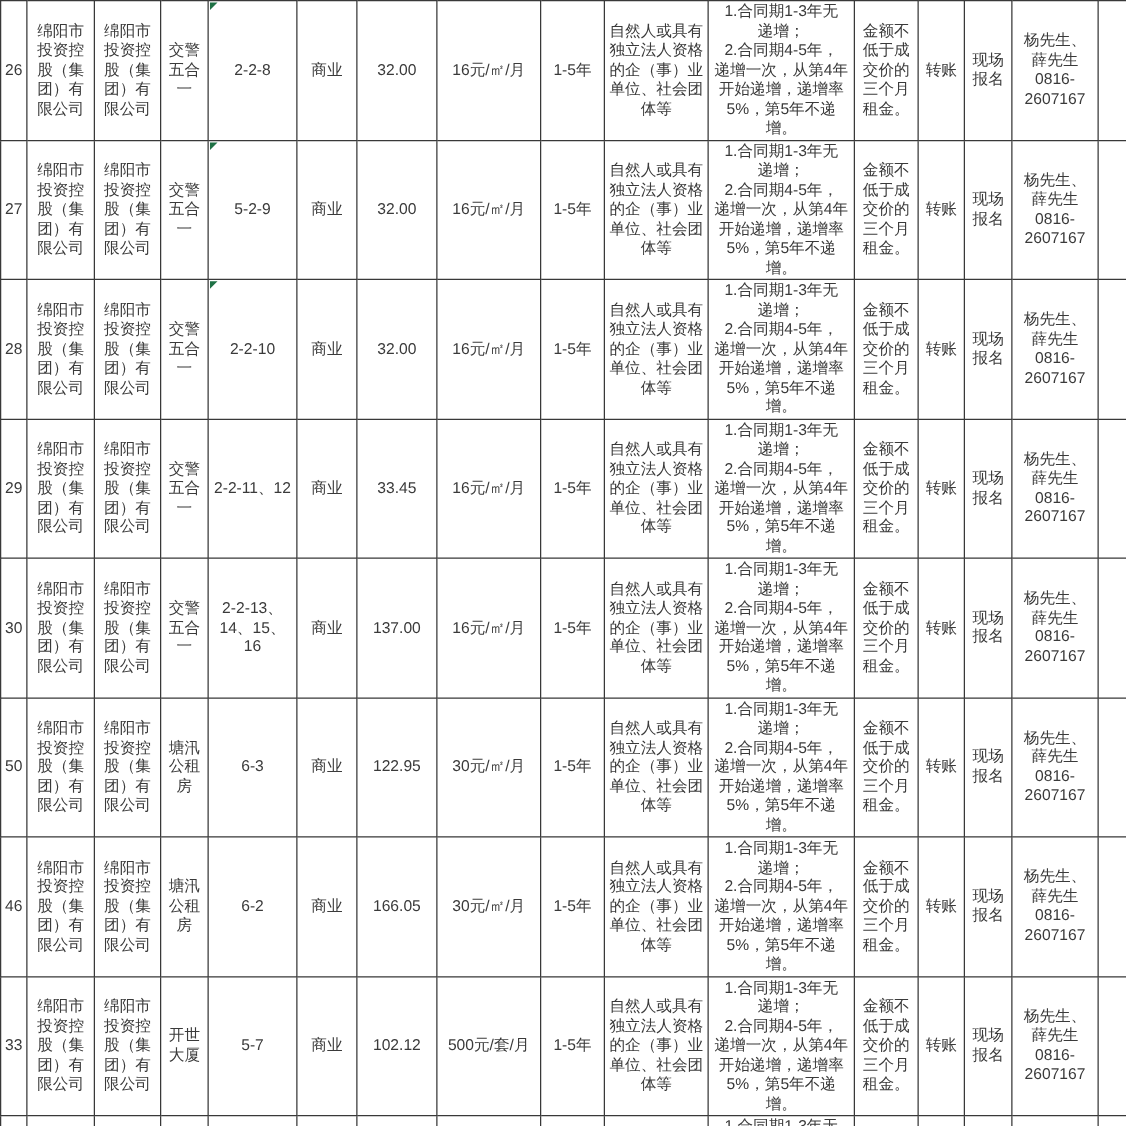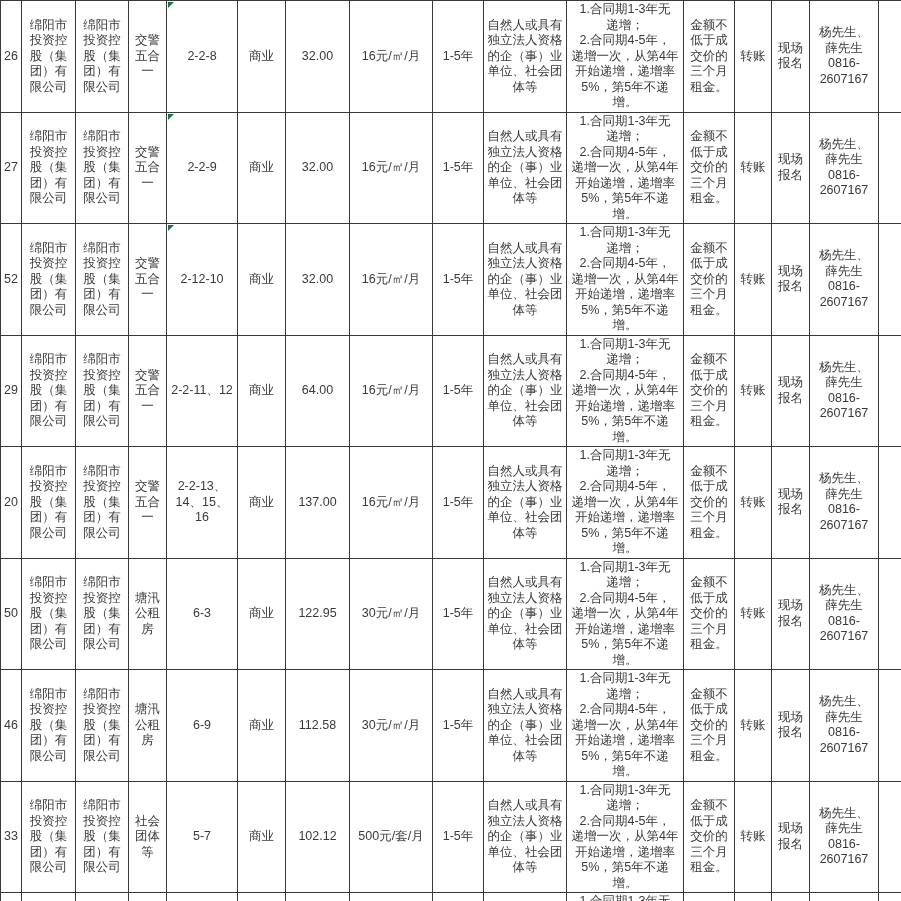--- a/index.html
+++ b/index.html
@@ -83,45 +83,45 @@
     <td>现场报名</td>
     <td class="pre pad5">杨先生、薛先生
 0816-2607167</td>
     <td></td>
   </tr>
       <tr>
     <td class="c-no">27</td>
     <td class="pad4">绵阳市投资控股（集团）有限公司</td>
     <td class="pad4">绵阳市投资控股（集团）有限公司</td>
     <td>交警五合一</td>
-    <td class="unit-cell"><span class="tri"></span><span>2-2-9</span></td>
+    <td class="unit-cell"><span class="tri"></span><span>5-2-9</span></td>
     <td>商业</td>
     <td>32.00</td>
     <td>16元/㎡/月</td>
     <td>1-5年</td>
     <td class="left pad6">自然人或具有独立法人资格的企（事）业单位、社会团体等</td>
     <td class="left pre pad4">1.合同期1-3年无
 递增；
 2.合同期4-5年，
 递增一次，从第4年
 开始递增，递增率
 5%，第5年不递增。</td>
     <td class="left pad4">金额不低于成交价的三个月租金。</td>
     <td>转账</td>
     <td>现场报名</td>
     <td class="pre pad5">杨先生、薛先生
 0816-2607167</td>
     <td></td>
   </tr>
       <tr>
-    <td class="c-no">52</td>
-    <td class="pad4">绵阳市投资控股（集团）有限公司</td>
-    <td class="pad4">绵阳市投资控股（集团）有限公司</td>
-    <td>交警五合一</td>
-    <td class="unit-cell"><span class="tri"></span><span>2-12-10</span></td>
+    <td class="c-no">28</td>
+    <td class="pad4">绵阳市投资控股（集团）有限公司</td>
+    <td class="pad4">绵阳市投资控股（集团）有限公司</td>
+    <td>交警五合一</td>
+    <td class="unit-cell"><span class="tri"></span><span>2-2-10</span></td>
     <td>商业</td>
     <td>32.00</td>
     <td>16元/㎡/月</td>
     <td>1-5年</td>
     <td class="left pad6">自然人或具有独立法人资格的企（事）业单位、社会团体等</td>
     <td class="left pre pad4">1.合同期1-3年无
 递增；
 2.合同期4-5年，
 递增一次，从第4年
 开始递增，递增率
@@ -133,39 +133,39 @@
 0816-2607167</td>
     <td></td>
   </tr>
       <tr>
     <td class="c-no">29</td>
     <td class="pad4">绵阳市投资控股（集团）有限公司</td>
     <td class="pad4">绵阳市投资控股（集团）有限公司</td>
     <td>交警五合一</td>
     <td class="unit-cell"><span>2-2-11、12</span></td>
     <td>商业</td>
-    <td>64.00</td>
-    <td>16元/㎡/月</td>
-    <td>1-5年</td>
-    <td class="left pad6">自然人或具有独立法人资格的企（事）业单位、社会团体等</td>
-    <td class="left pre pad4">1.合同期1-3年无
-递增；
-2.合同期4-5年，
-递增一次，从第4年
-开始递增，递增率
-5%，第5年不递增。</td>
-    <td class="left pad4">金额不低于成交价的三个月租金。</td>
-    <td>转账</td>
-    <td>现场报名</td>
-    <td class="pre pad5">杨先生、薛先生
-0816-2607167</td>
-    <td></td>
-  </tr>
-      <tr>
-    <td class="c-no">20</td>
+    <td>33.45</td>
+    <td>16元/㎡/月</td>
+    <td>1-5年</td>
+    <td class="left pad6">自然人或具有独立法人资格的企（事）业单位、社会团体等</td>
+    <td class="left pre pad4">1.合同期1-3年无
+递增；
+2.合同期4-5年，
+递增一次，从第4年
+开始递增，递增率
+5%，第5年不递增。</td>
+    <td class="left pad4">金额不低于成交价的三个月租金。</td>
+    <td>转账</td>
+    <td>现场报名</td>
+    <td class="pre pad5">杨先生、薛先生
+0816-2607167</td>
+    <td></td>
+  </tr>
+      <tr>
+    <td class="c-no">30</td>
     <td class="pad4">绵阳市投资控股（集团）有限公司</td>
     <td class="pad4">绵阳市投资控股（集团）有限公司</td>
     <td>交警五合一</td>
     <td class="unit-cell"><span>2-2-13、14、15、16</span></td>
     <td>商业</td>
     <td>137.00</td>
     <td>16元/㎡/月</td>
     <td>1-5年</td>
     <td class="left pad6">自然人或具有独立法人资格的企（事）业单位、社会团体等</td>
     <td class="left pre pad4">1.合同期1-3年无
@@ -203,44 +203,44 @@
     <td>现场报名</td>
     <td class="pre pad5">杨先生、薛先生
 0816-2607167</td>
     <td></td>
   </tr>
       <tr>
     <td class="c-no">46</td>
     <td class="pad4">绵阳市投资控股（集团）有限公司</td>
     <td class="pad4">绵阳市投资控股（集团）有限公司</td>
     <td>塘汛公租房</td>
-    <td class="unit-cell"><span>6-9</span></td>
-    <td>商业</td>
-    <td>112.58</td>
+    <td class="unit-cell"><span>6-2</span></td>
+    <td>商业</td>
+    <td>166.05</td>
     <td>30元/㎡/月</td>
     <td>1-5年</td>
     <td class="left pad6">自然人或具有独立法人资格的企（事）业单位、社会团体等</td>
     <td class="left pre pad4">1.合同期1-3年无
 递增；
 2.合同期4-5年，
 递增一次，从第4年
 开始递增，递增率
 5%，第5年不递增。</td>
     <td class="left pad4">金额不低于成交价的三个月租金。</td>
     <td>转账</td>
     <td>现场报名</td>
     <td class="pre pad5">杨先生、薛先生
 0816-2607167</td>
     <td></td>
   </tr>
       <tr>
     <td class="c-no">33</td>
     <td class="pad4">绵阳市投资控股（集团）有限公司</td>
     <td class="pad4">绵阳市投资控股（集团）有限公司</td>
-    <td>社会团体等</td>
+    <td>开世大厦</td>
     <td class="unit-cell"><span>5-7</span></td>
     <td>商业</td>
     <td>102.12</td>
     <td>500元/套/月</td>
     <td>1-5年</td>
     <td class="left pad6">自然人或具有独立法人资格的企（事）业单位、社会团体等</td>
     <td class="left pre pad4">1.合同期1-3年无
 递增；
 2.合同期4-5年，
 递增一次，从第4年

